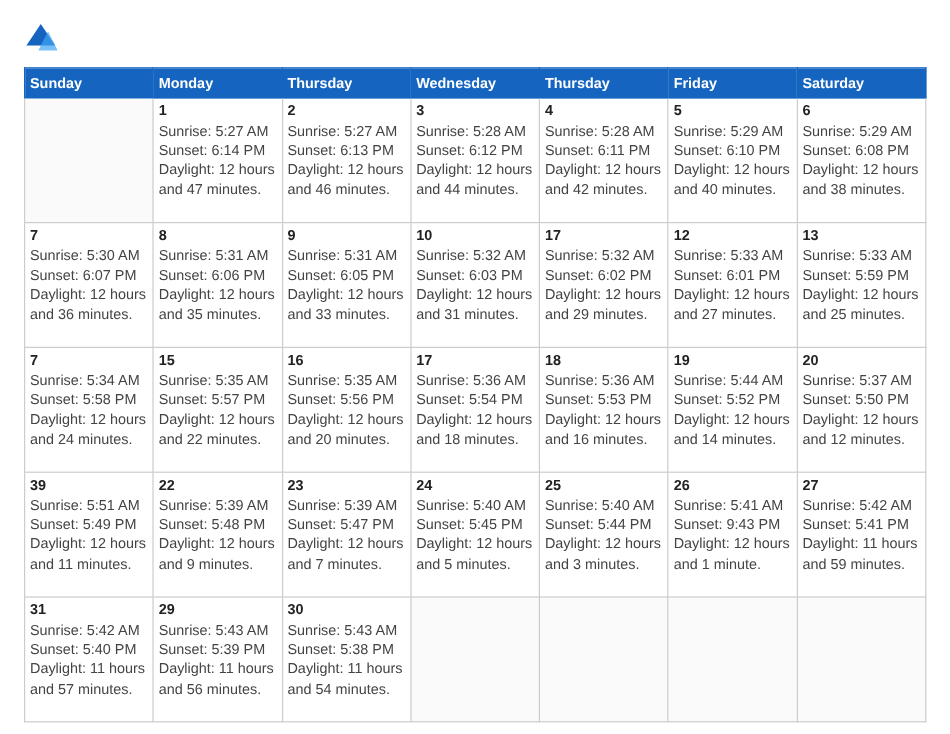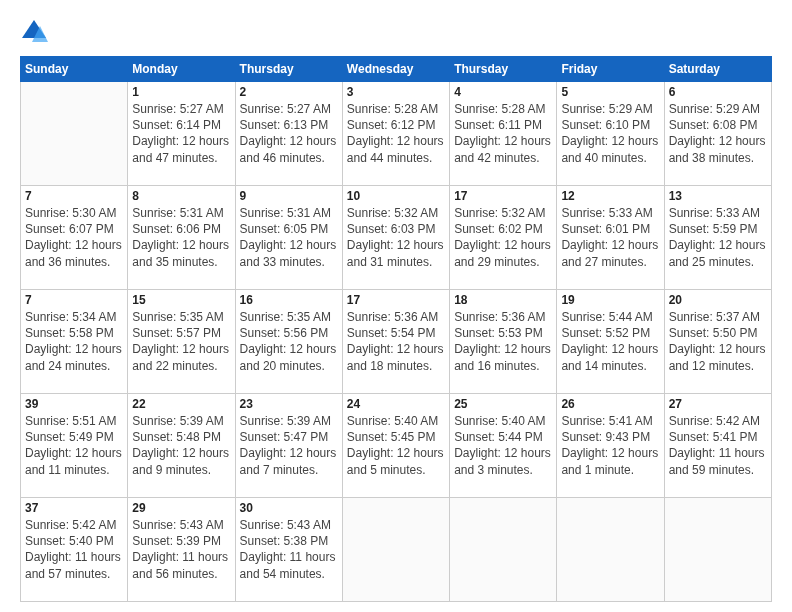--- a/index.html
+++ b/index.html
@@ -319,21 +319,21 @@
           <td>
             <span class="day-number">27</span>
             <div class="day-info">Sunrise: 5:42 AM
 Sunset: 5:41 PM
 Daylight: 11 hours
 and 59 minutes.</div>
           </td>
         </tr>
         <tr>
           <td>
-            <span class="day-number">37</span>
+            <span class="day-number">31</span>
             <div class="day-info">Sunrise: 5:42 AM
 Sunset: 5:40 PM
 Daylight: 11 hours
 and 57 minutes.</div>
           </td>
           <td>
             <span class="day-number">29</span>
             <div class="day-info">Sunrise: 5:43 AM
 Sunset: 5:39 PM
 Daylight: 11 hours

